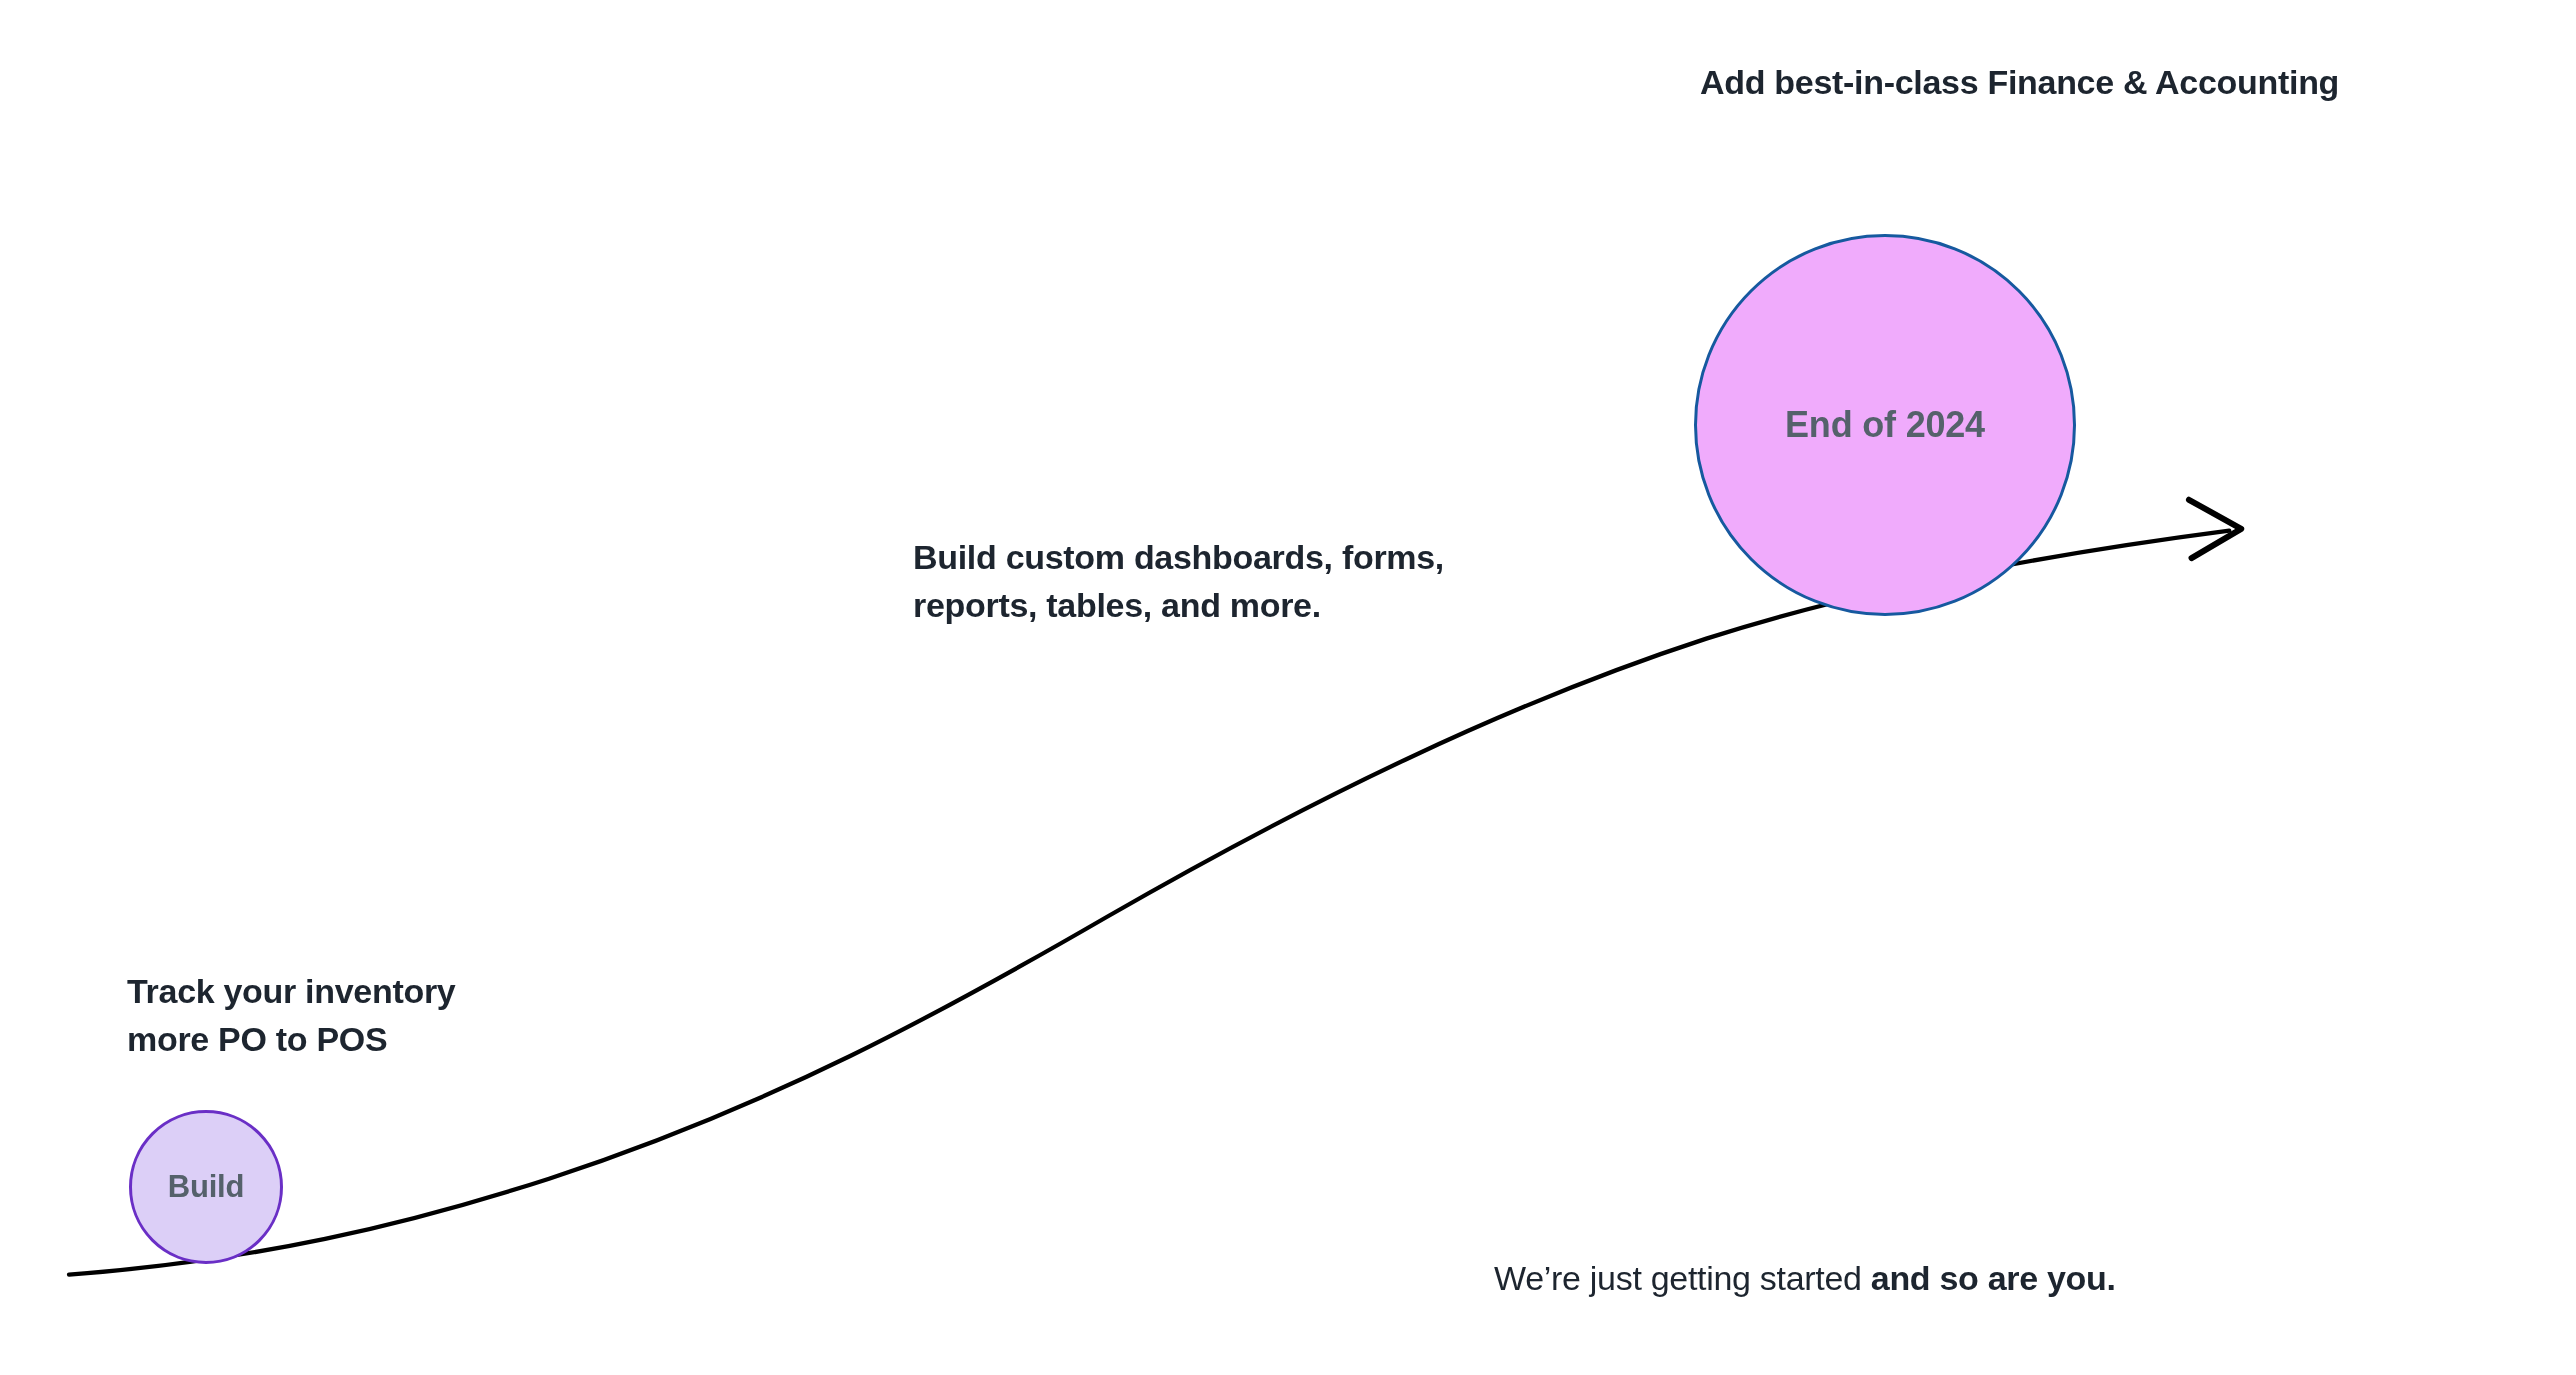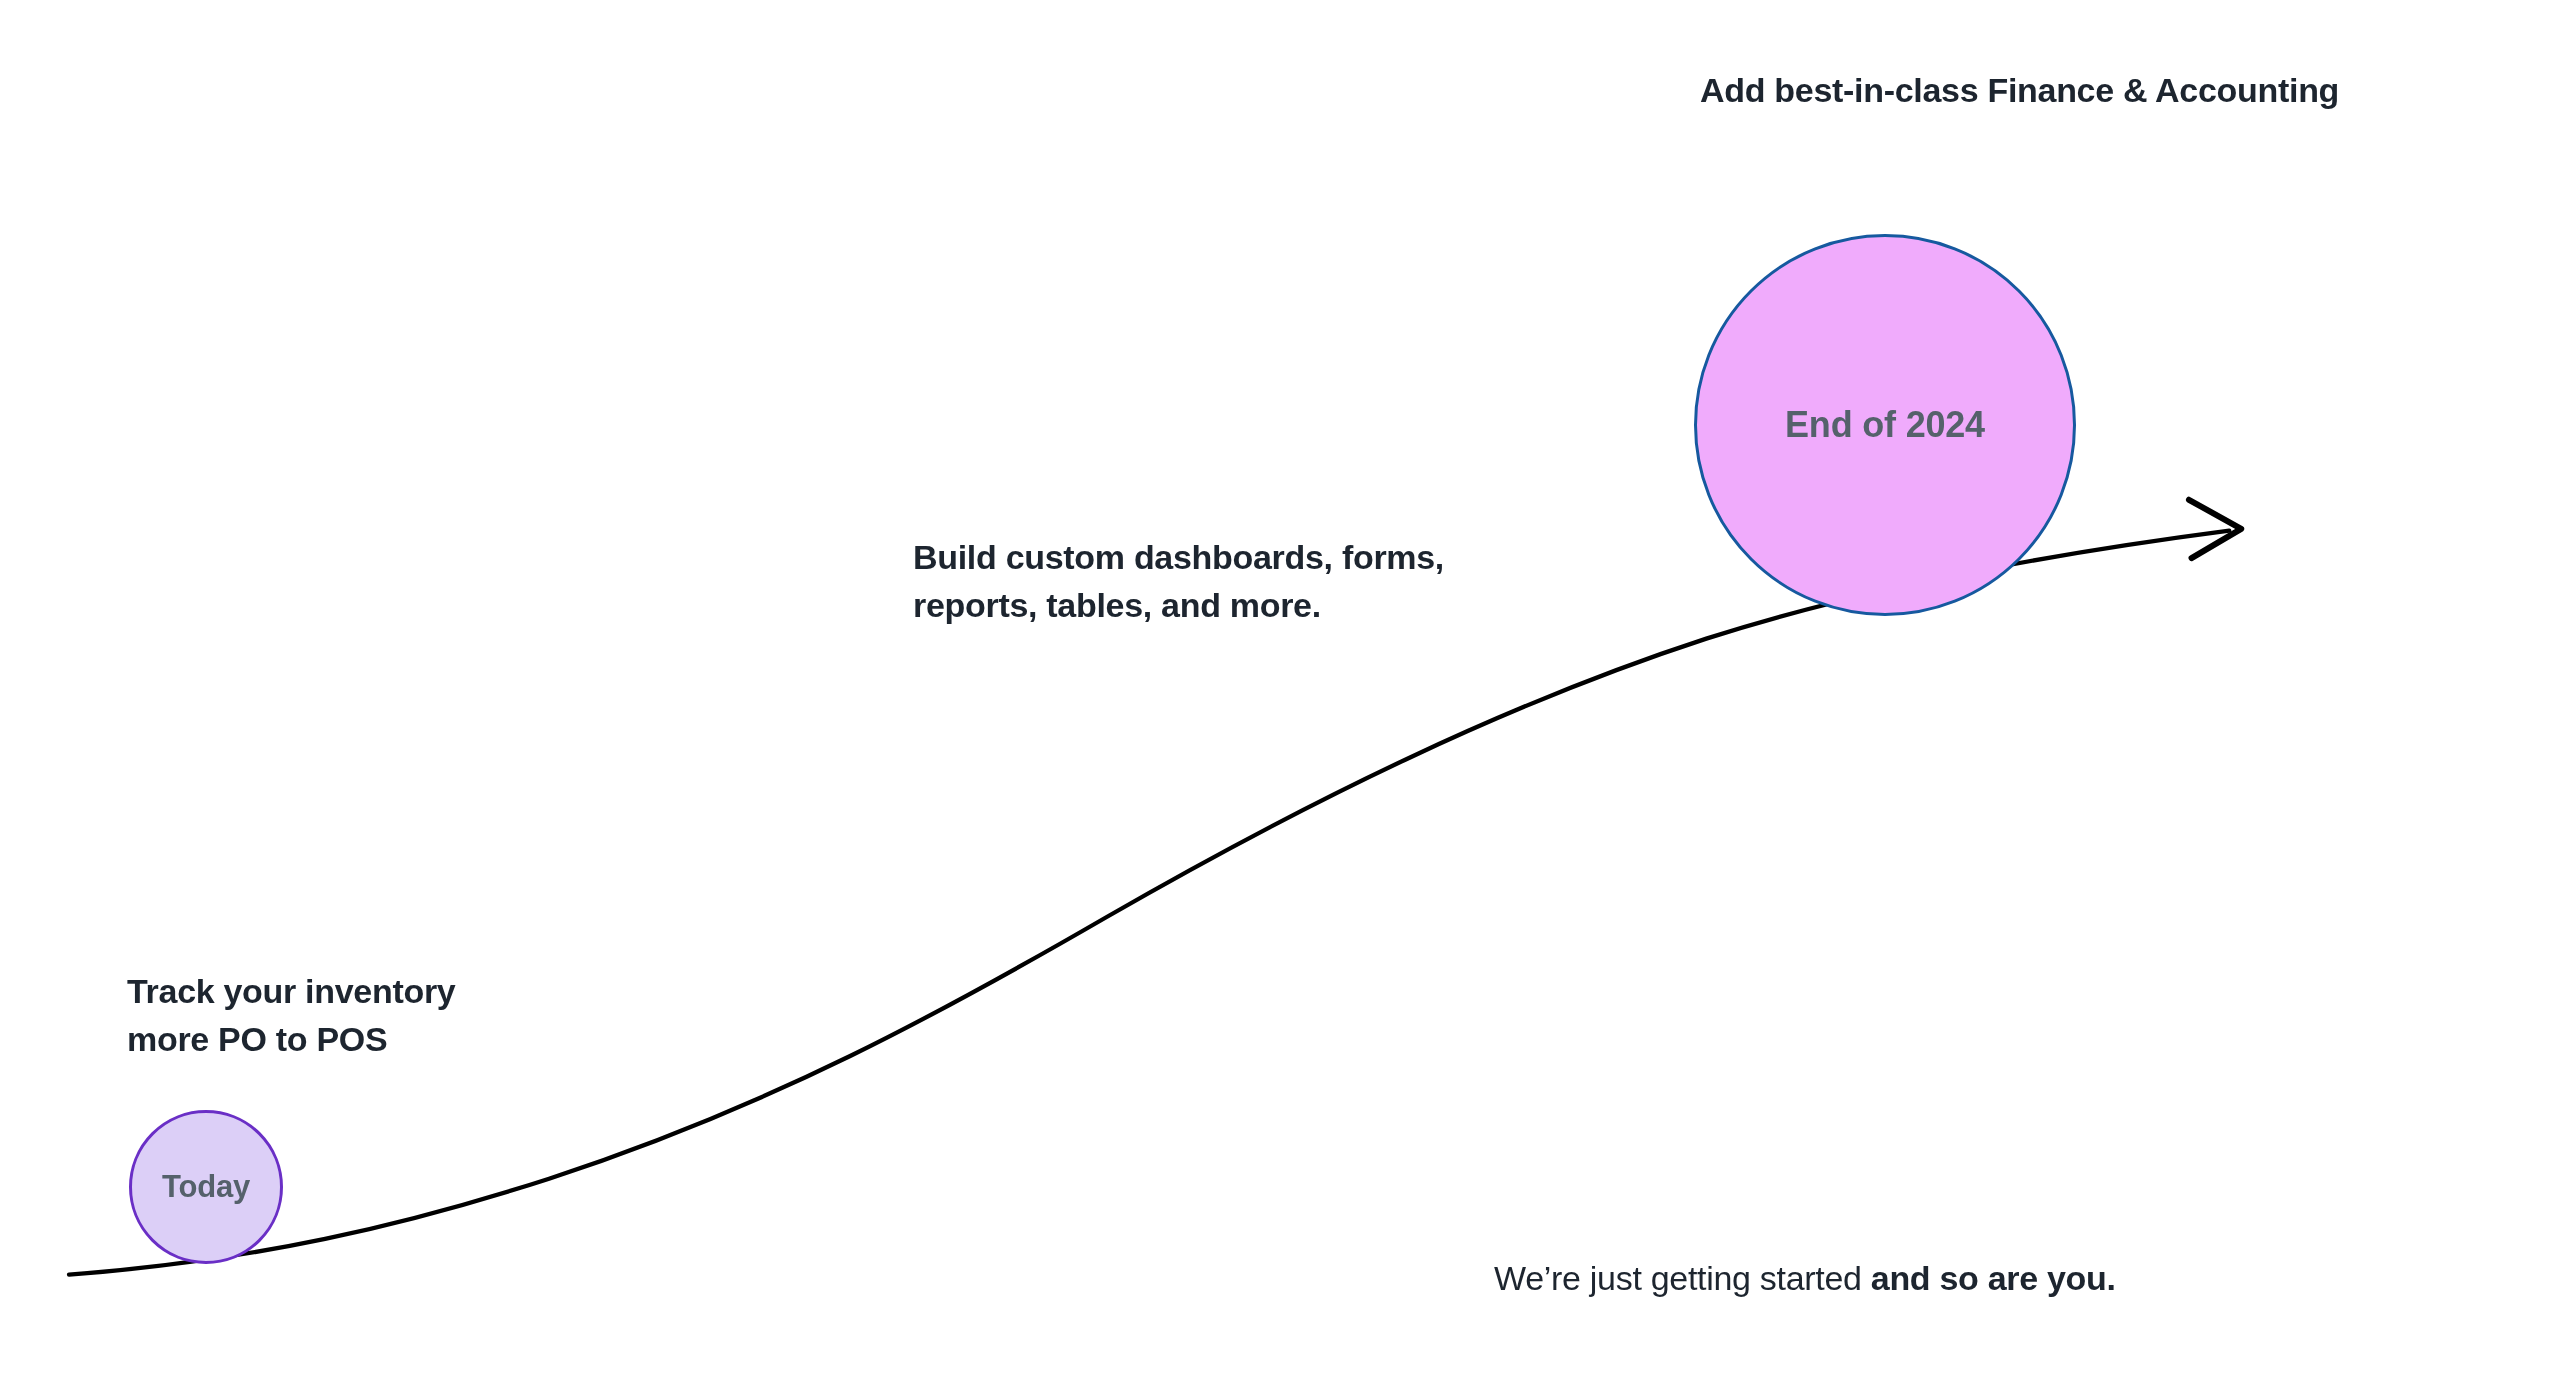--- a/index.html
+++ b/index.html
@@ -83,21 +83,21 @@
     position: absolute;
     color: #1d252f;
     font-weight: 700;
     font-size: 34px;
     line-height: 1.42;
     letter-spacing: -0.3px;
   }
 
   #caption-today     { left: 127px;  top: 967px; width: 532px; }
   #caption-early     { left: 871px; top: 533px;  width: 737px; margin-left: 42px; }
-  #caption-end       { left: 1700px; top: 66px;   width: 823px; }
+  #caption-end       { left: 1700px; top: 58px;   width: 823px; }
 
   
   #footer-tagline {
     position: absolute;
     left: 1494px;
     top: 1259px;
     font-size: 34px;
     color: #1d252f;
     font-weight: 500;
     letter-spacing: -0.3px;
@@ -113,21 +113,21 @@
   <svg id="growth-curve-svg" viewBox="0 0 3004 1604" aria-hidden="true">
     <path d="M 80 1487
              C 300 1470, 470 1430, 640 1375
              C 900 1290, 1100 1180, 1290 1070
              C 1530 932, 1760 820, 1990 745
              C 2180 684, 2400 645, 2600 619" fill="none" stroke="#000000" stroke-width="5" stroke-linecap="round" stroke-linejoin="round"></path>
     <path d="M 2553 583 L 2614 617 L 2556 651" fill="none" stroke="#000000" stroke-width="7" stroke-linecap="round" stroke-linejoin="round"></path>
   </svg>
 
   <div class="milestone" id="milestone-today">
-    <span class="milestone-label">Today</span>
+    <span class="milestone-label">Build</span>
   </div>
 
   <div class="caption" id="caption-today">
     <div>Track your inventory</div>
     <div>more PO to POS</div>
   </div>
 
 
   <div class="caption" id="caption-early">
     <div>Build custom dashboards, forms,</div>

